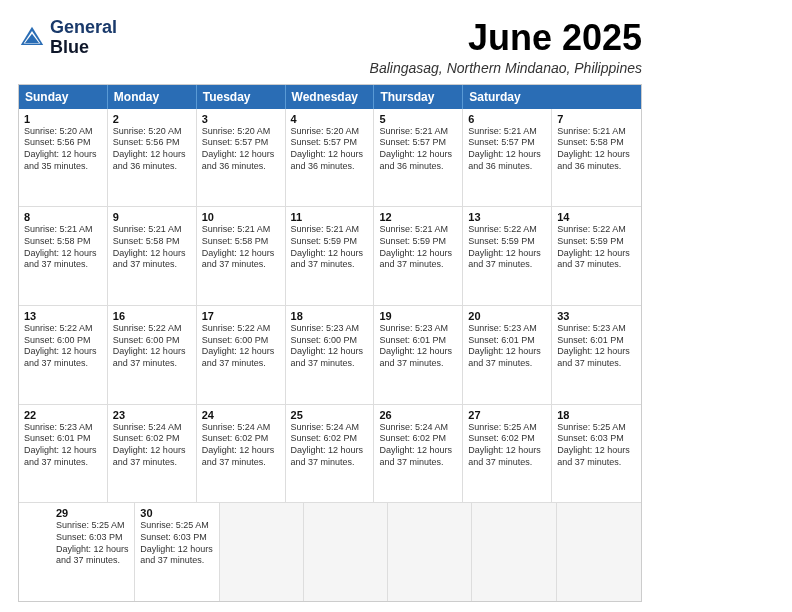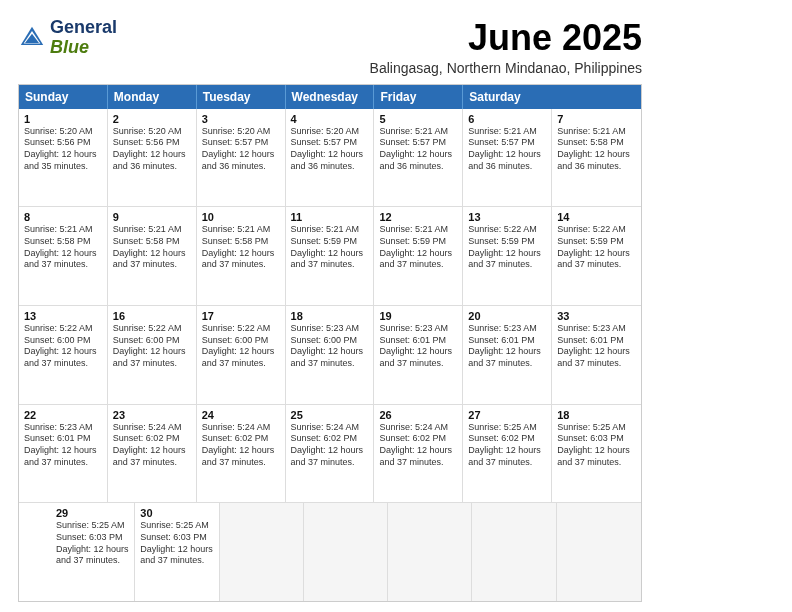--- a/index.html
+++ b/index.html
@@ -28,40 +28,40 @@
       align-items: center;
       gap: 4px;
     }
     .logo-text {
       font-size: 18px;
       font-weight: bold;
       color: #1a3a6b;
       line-height: 1.1;
     }
     .logo-text span {
-      color: #4d7c0f;
-      font-style: italic;
+      color: #0f172a;
     }
     .logo-icon {
       width: 28px;
       height: 28px;
     }
     .title-block {
       text-align: right;
     }
     .cal-title {
       font-size: 36px;
       font-weight: bold;
       color: #000000;
       line-height: 1.1;
     }
     .cal-subtitle {
       font-size: 14px;
       color: #333;
       margin-top: 2px;
+      font-style: italic;
     }
     .calendar {
       flex: 1;
       display: flex;
       flex-direction: column;
       border: 1px solid #ccc;
     }
     .cal-header-row {
       display: grid;
       grid-template-columns: repeat(7, 1fr);
@@ -134,21 +134,21 @@
       <div class="cal-subtitle">Balingasag, Northern Mindanao, Philippines</div>
     </div>
   </div>
 
   <div class="calendar">
     <div class="cal-header-row">
       <div class="cal-header-cell">Sunday</div>
       <div class="cal-header-cell">Monday</div>
       <div class="cal-header-cell">Tuesday</div>
       <div class="cal-header-cell">Wednesday</div>
-      <div class="cal-header-cell">Friday</div>
+      <div class="cal-header-cell">Thursday</div>
       <div class="cal-header-cell">Saturday</div>
     </div>
     <div class="cal-body">
 
       <div class="cal-row">
         <div class="cal-cell">
           <span class="day-num">1</span>
           <span class="cell-line">Sunrise: 5:20 AM</span>
           <span class="cell-line">Sunset: 5:56 PM</span>
           <span class="cell-line">Daylight: 12 hours</span>

